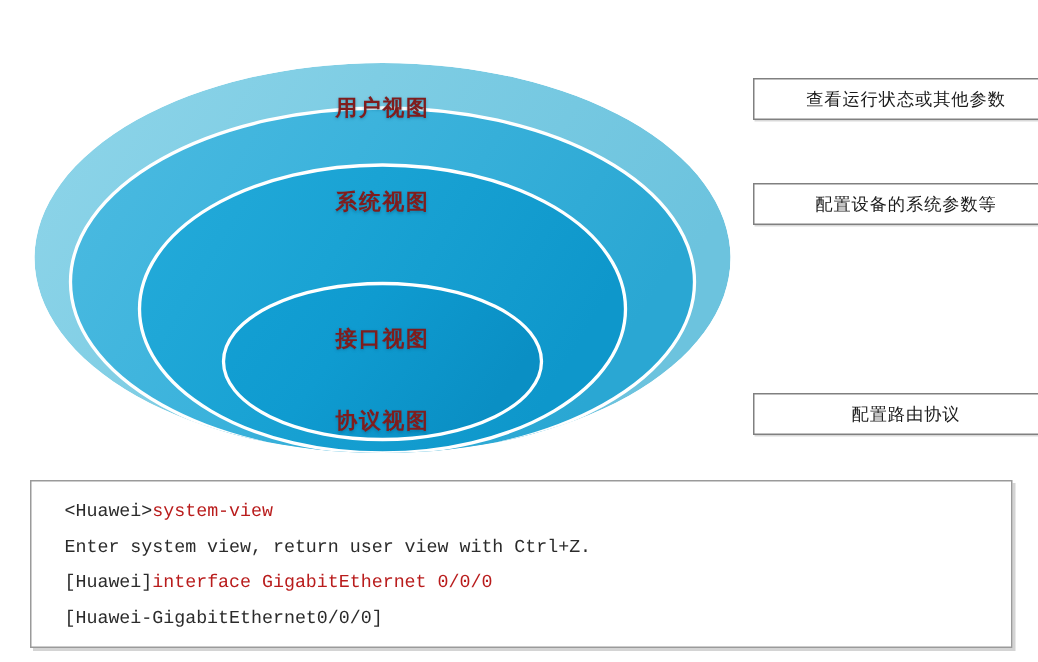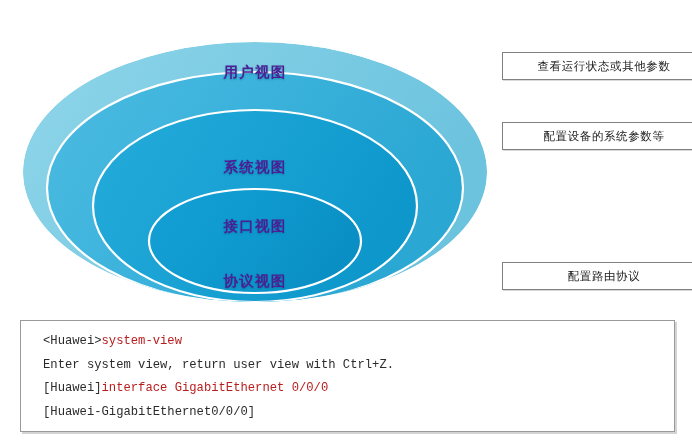--- a/index.html
+++ b/index.html
@@ -9,21 +9,21 @@
     font-family:"Liberation Sans","DejaVu Sans",sans-serif;
     overflow:hidden;position:relative;
   }
   #stage{position:absolute;left:0;top:0;width:692px;height:441px;}
 
   
   #funnel-wrap{position:absolute;left:18px;top:30px;width:480px;height:285px;}
   #funnel-svg{display:block;}
   .ring-label{
     position:absolute;
-    color:#4c1d95;
+    color:#7f1d1d;
     font-weight:bold;
     font-size:14.5px;
     letter-spacing:1.2px;
     white-space:nowrap;
     text-shadow:0 1px 2px rgba(0,90,130,.45);
     transform:translate(-50%,-50%);
     pointer-events:none;
   }
 
   
@@ -103,21 +103,21 @@
 
         <ellipse cx="237" cy="158" rx="208" ry="116" fill="url(#g2)" stroke="#ffffff" stroke-width="2.2"></ellipse>
 
         <ellipse cx="237" cy="176" rx="162" ry="96" fill="url(#g3)" stroke="#ffffff" stroke-width="2.2"></ellipse>
 
         <ellipse cx="237" cy="211" rx="106" ry="52" fill="url(#g4)" stroke="#ffffff" stroke-width="2.2"></ellipse>
       </g>
     </svg>
 
     <div class="ring-label" style="left:237px;top:42px;">用户视图</div>
-    <div class="ring-label" style="left:237px;top:105px;margin-top:32px;">系统视图</div>
+    <div class="ring-label" style="left:237px;top:105px;">系统视图</div>
     <div class="ring-label" style="left:237px;top:173px;margin-top:23px;">接口视图</div>
     <div class="ring-label" style="left:237px;top:251px;">协议视图</div>
   </div>
 
   <div class="callout" style="top:52px;">查看运行状态或其他参数</div>
   <div class="callout" style="top:122px;">配置设备的系统参数等</div>
   <div class="callout" style="top:262px;text-align:center;">配置路由协议</div>
 
   <div id="terminal">
     <div class="term-line">

